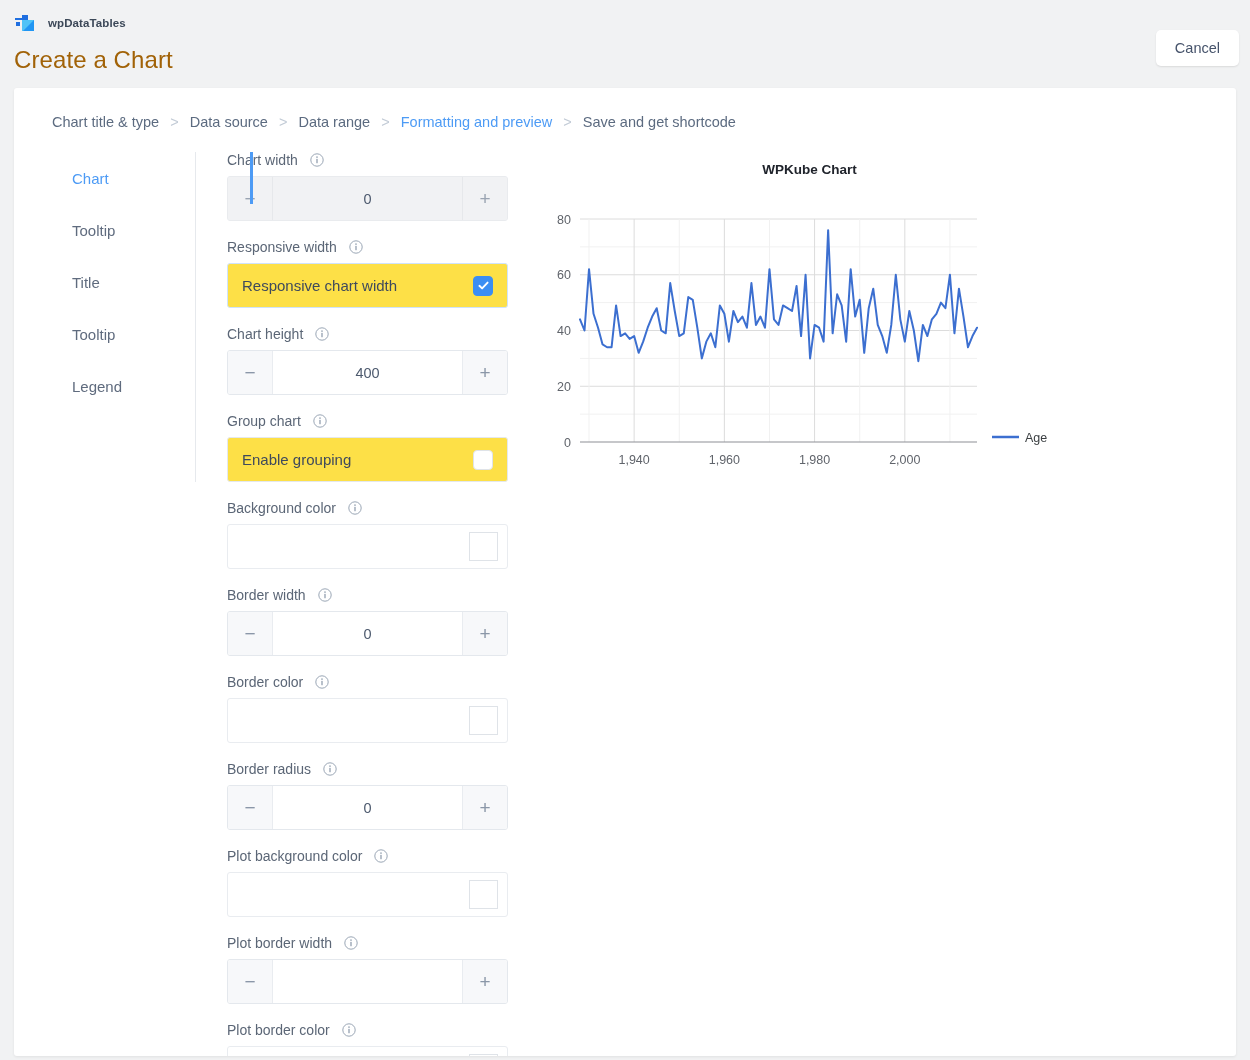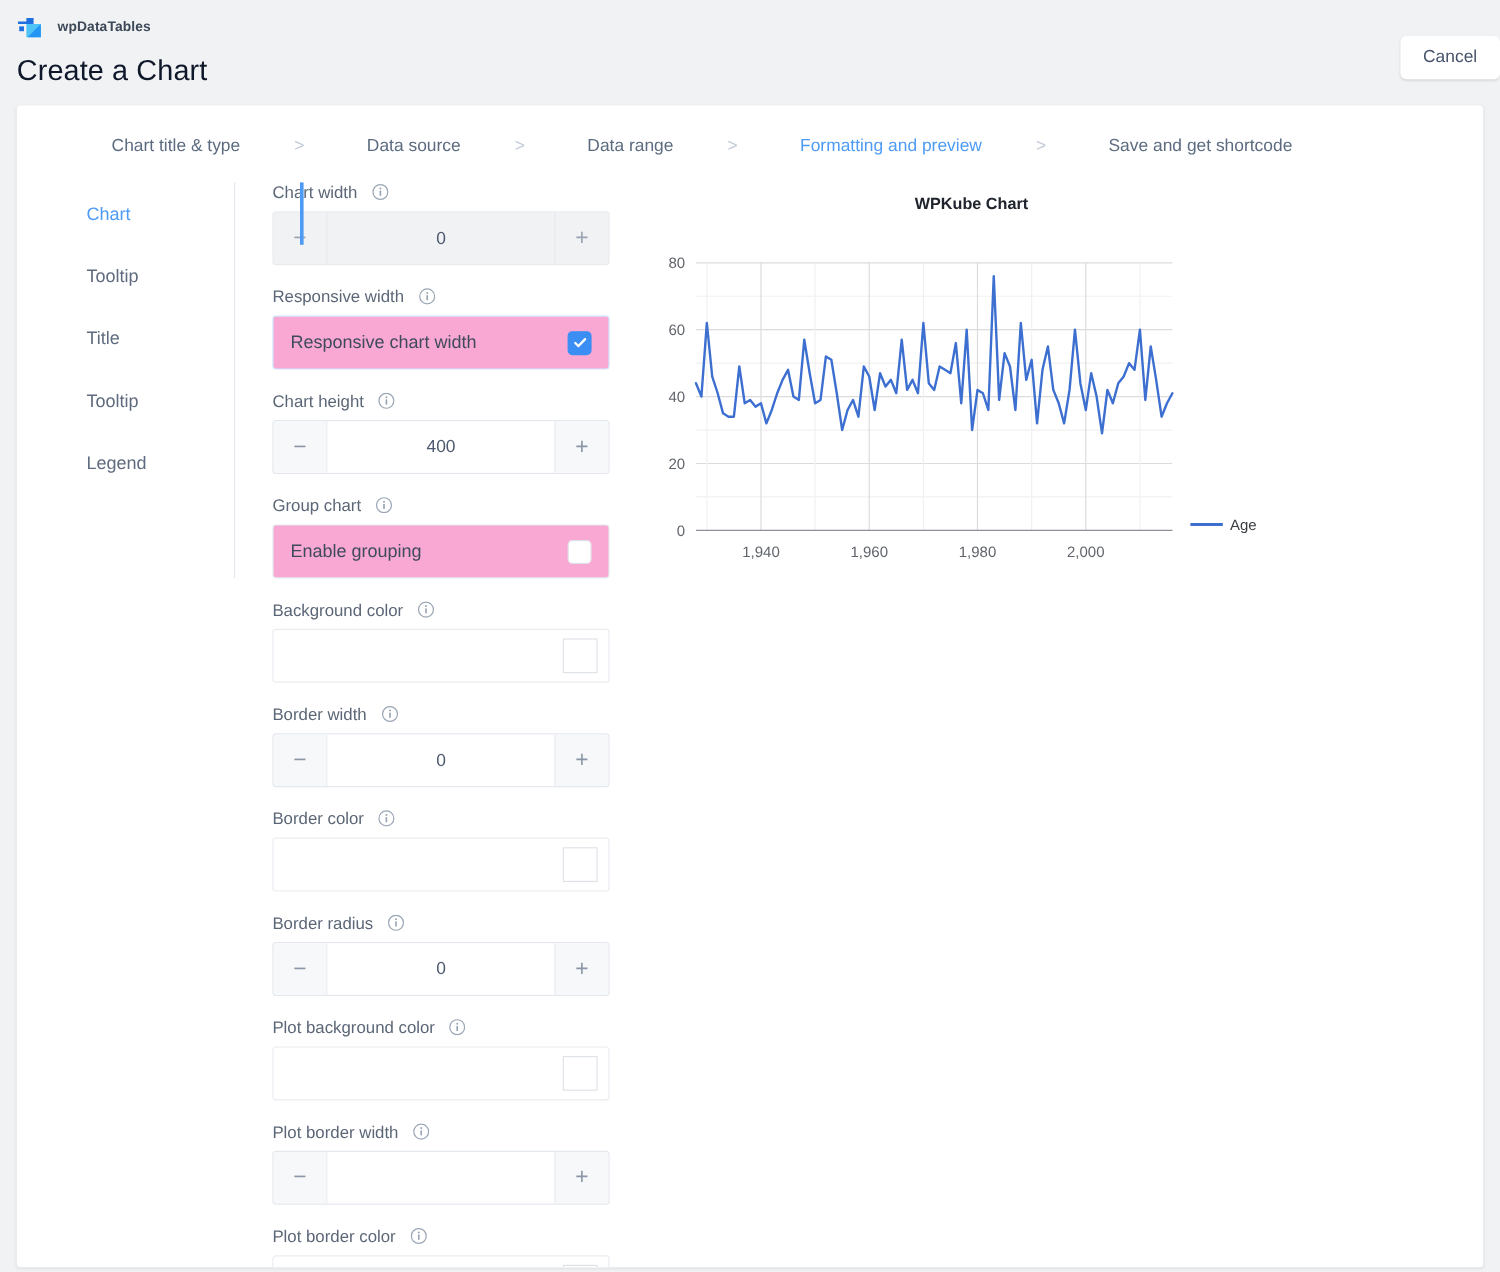--- a/index.html
+++ b/index.html
@@ -28,28 +28,28 @@
   .brand-logo { width: 24px; height: 18px; display:block; }
   .brand-name {
     font-size: 11.5px;
     font-weight: bold;
     color: #3c4858;
     letter-spacing: .1px;
   }
   .page-title {
     font-size: 24px;
     font-weight: normal;
-    color: #0f172a;
+    color: #a16207;
     margin-top: 12px;
     letter-spacing: .1px;
   }
   .cancel-button {
     position: absolute;
     top: 30px;
-    right: 0;
+    right: 11px;
     background: #ffffff;
     border: none;
     border-radius: 5px;
     padding: 10px 19px;
     font-family: inherit;
     font-size: 14.5px;
     color: #46536b;
     box-shadow: 0 1px 2px rgba(0,0,0,.10);
     cursor: pointer;
   }
@@ -63,21 +63,21 @@
     box-shadow: 0 1px 3px rgba(0,0,0,.07);
     overflow: hidden;
   }
 
   .breadcrumb {
     padding: 26px 0 0 38px;
     font-size: 14.5px;
     color: #5c6b80;
     white-space: nowrap;
   }
-  .breadcrumb span { display: inline; margin-left: 41px; }
+  .breadcrumb span { display: inline; }
   .crumb-sep { color: #c2cbd6; margin: 0 7px; }
   .crumb.active { color: #4d9bf5; }
 
   
   .body-wrap { display: flex; padding: 22px 0 0 0; }
 
   
   .side-nav {
     width: 182px;
     padding-left: 58px;
@@ -162,21 +162,21 @@
 
   
   .check-row {
     display: flex;
     align-items: center;
     justify-content: space-between;
     height: 45px;
     border: 1px solid #e4e8ed;
     border-radius: 3px;
     padding: 0 14px 0 14px;
-    background: #f9a8d4;
+    background: #fde047;
   }
   .check-row.focused { border-color: #cfe3fb; }
   .check-label { font-size: 15px; color: #3f4a5c; }
   .cb {
     width: 20px; height: 20px;
     border-radius: 4px;
     border: 1px solid #dfe3e8;
     background: #fff;
     display: flex; align-items: center; justify-content: center;
     cursor: pointer;

